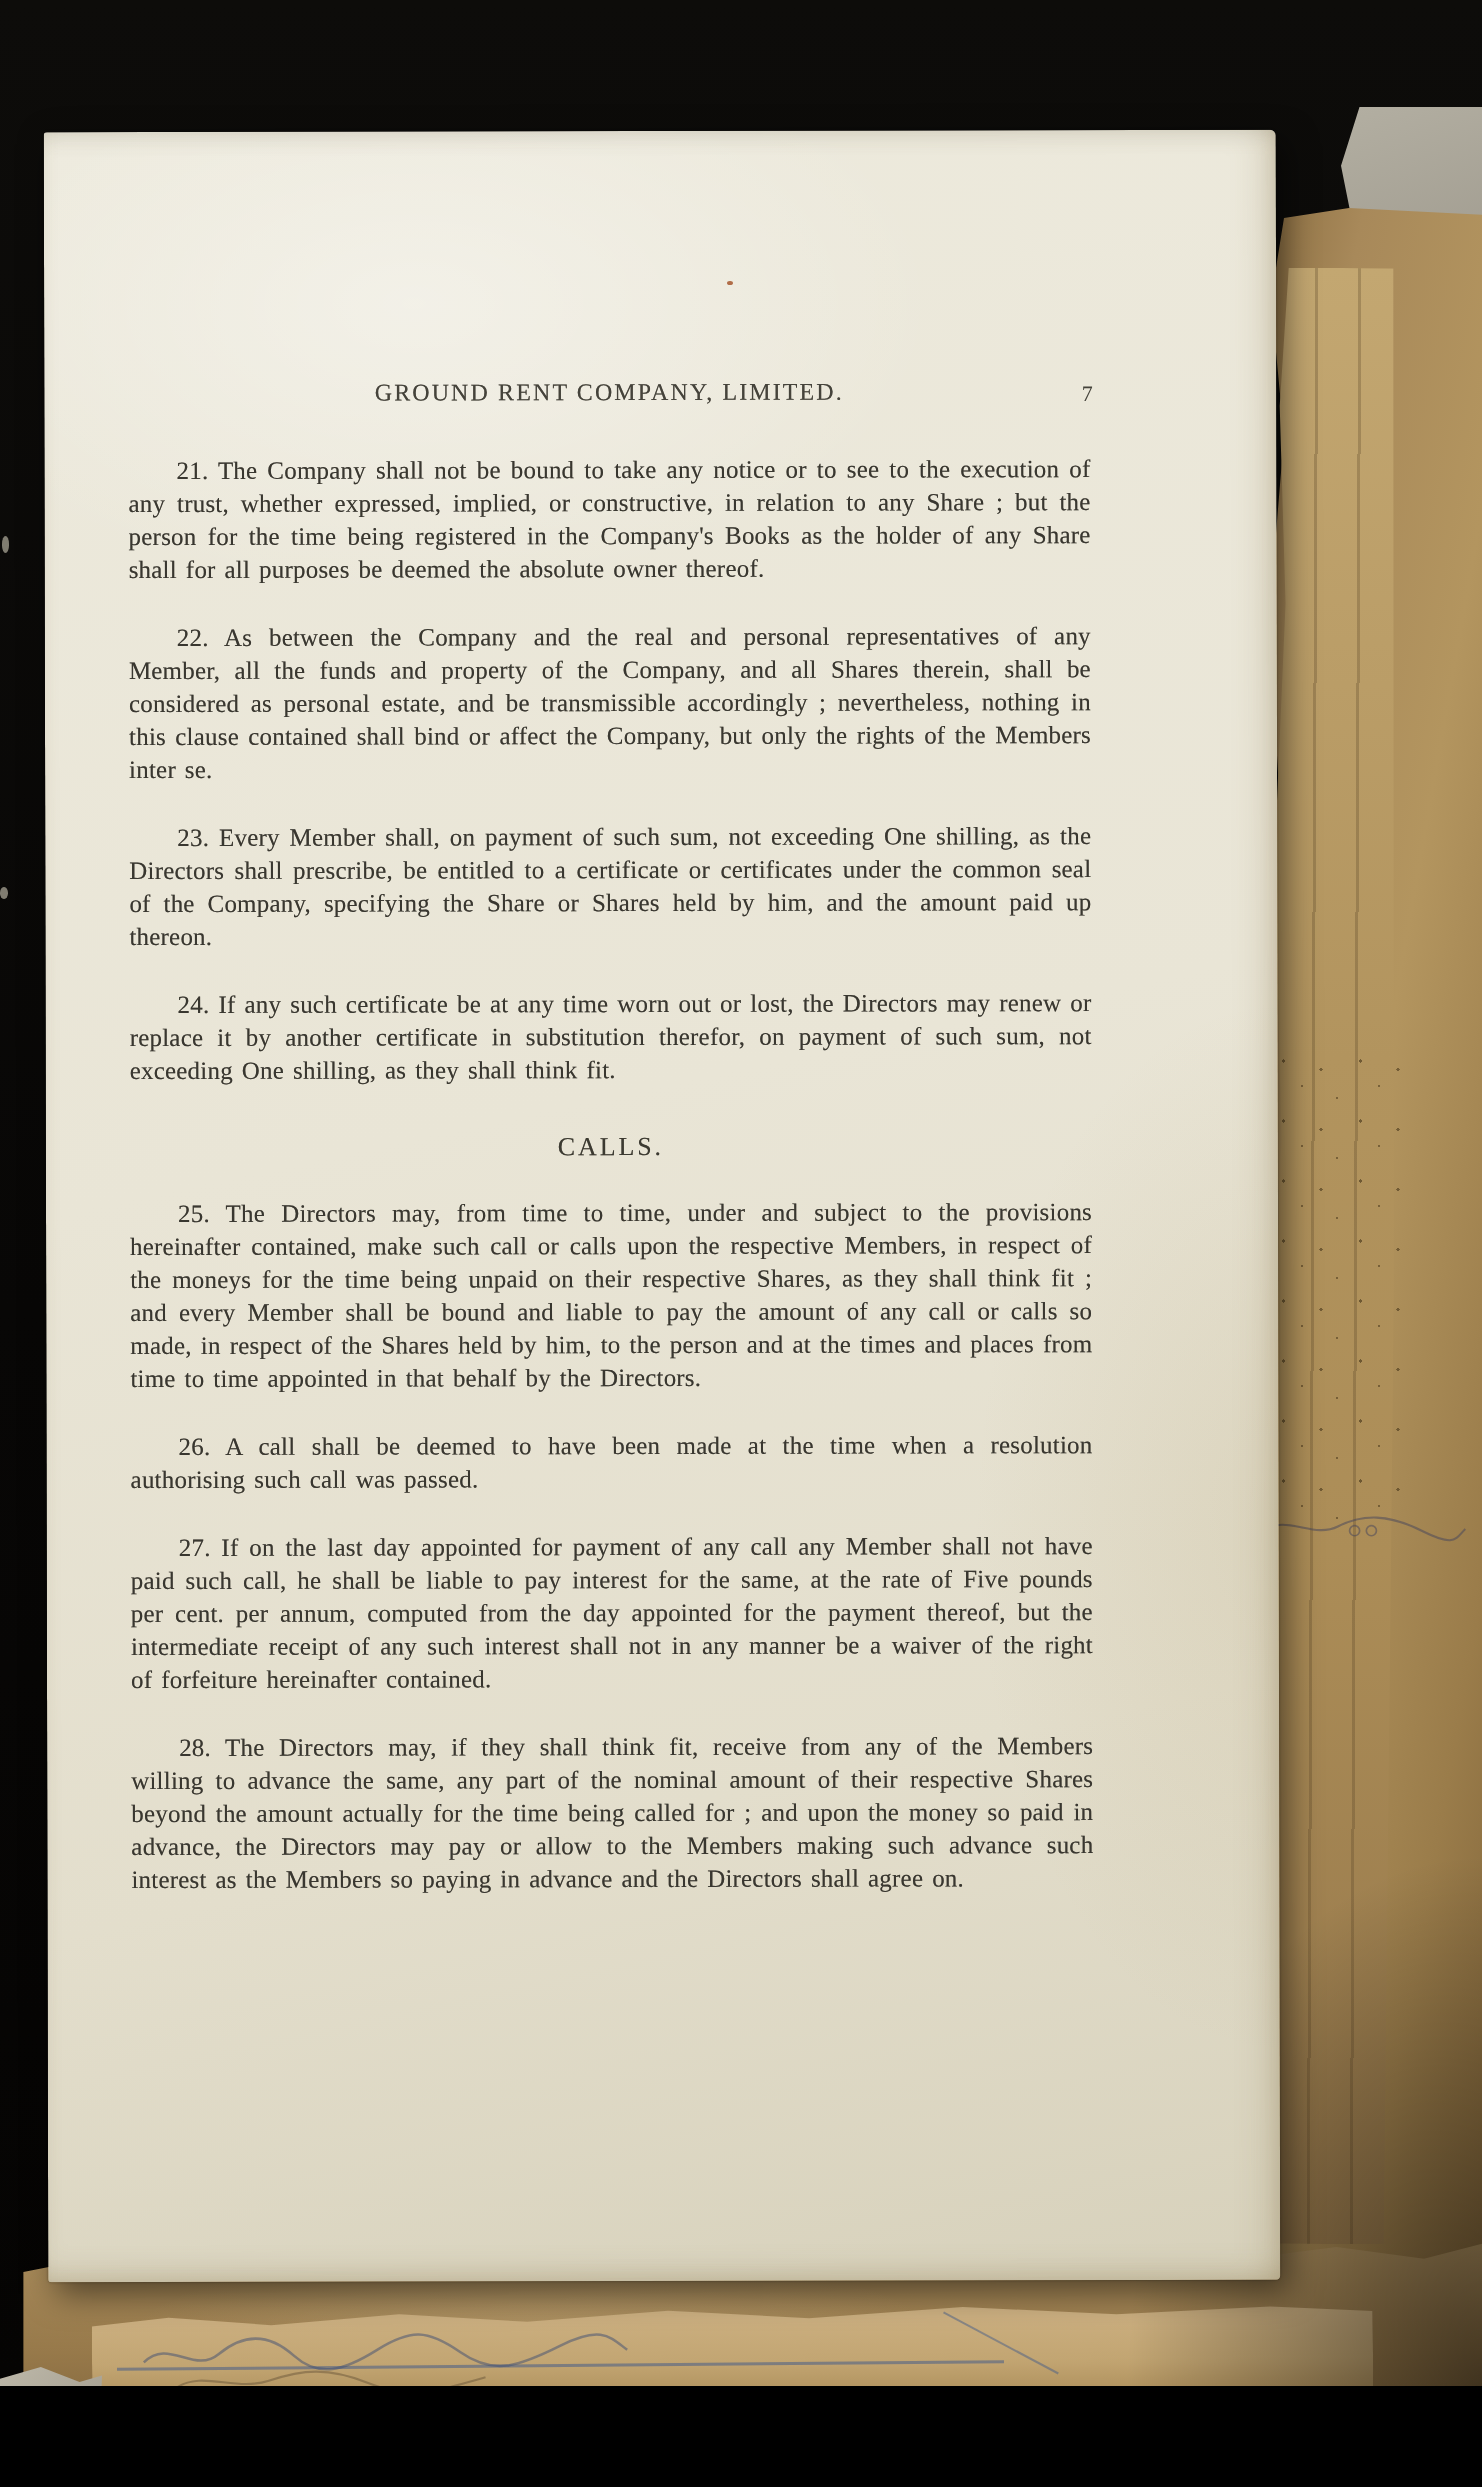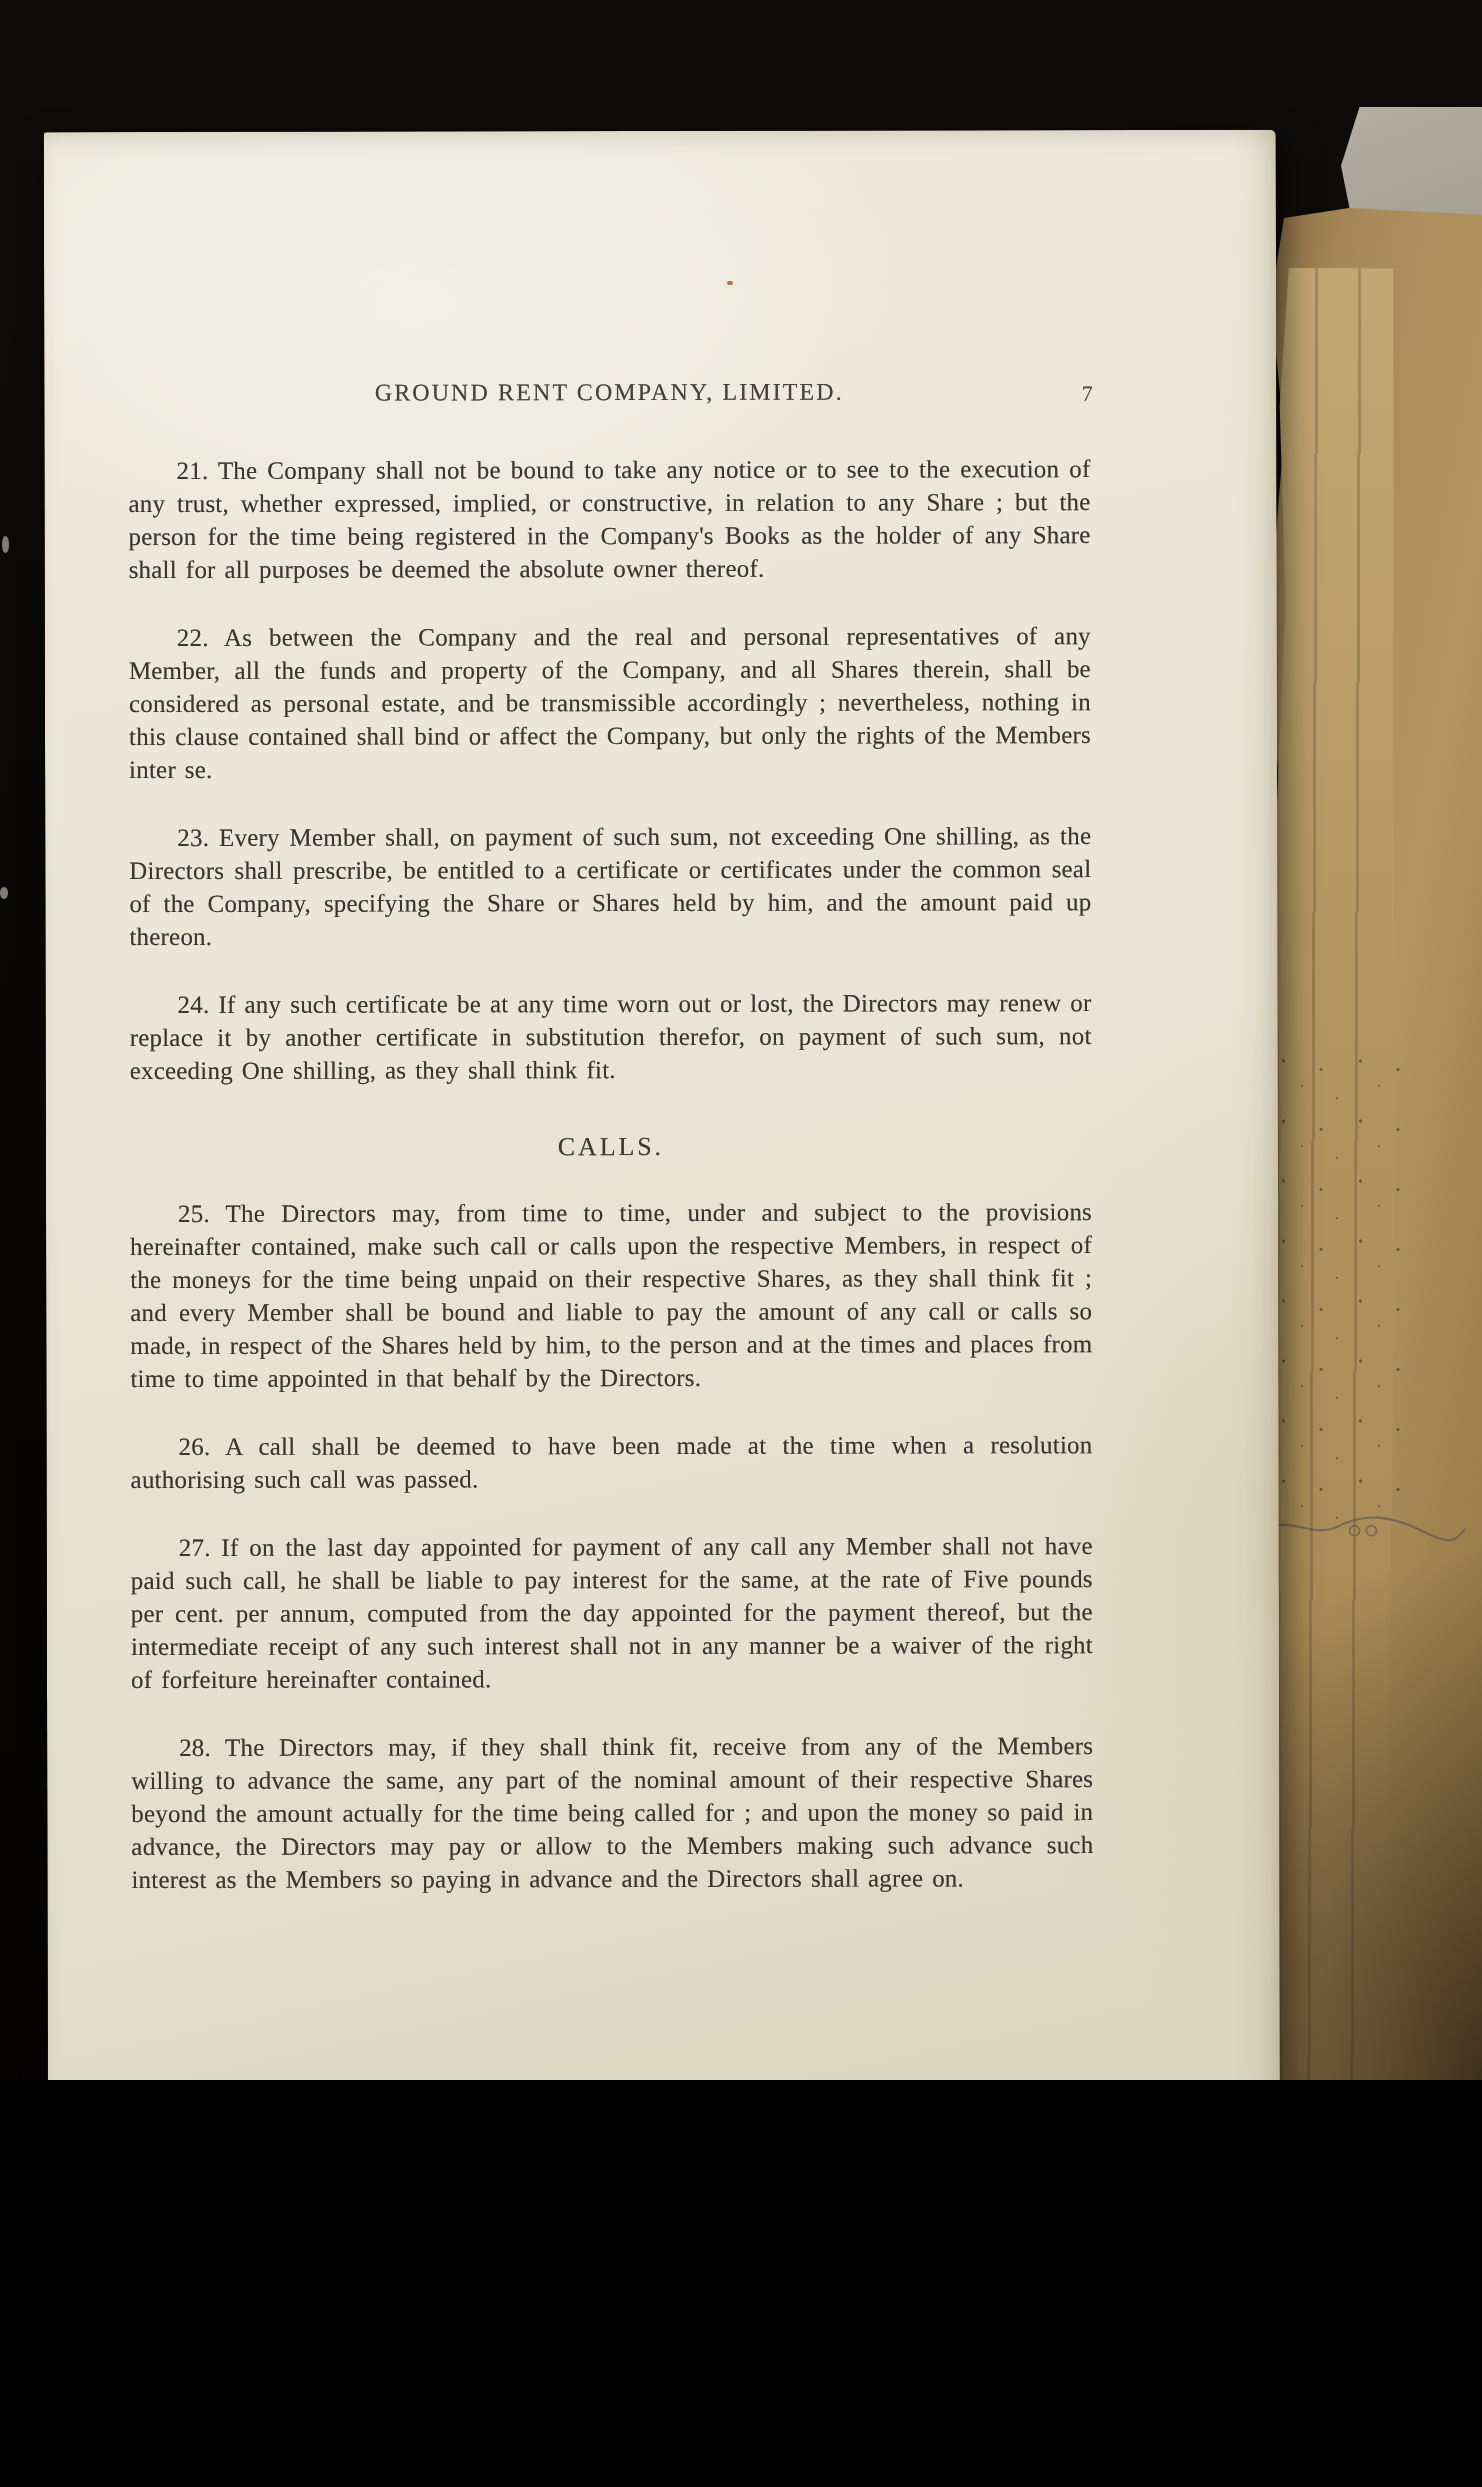--- a/index.html
+++ b/index.html
@@ -1,18 +1,18 @@
 <!DOCTYPE html>
 <html style="font-size:13.4px"><head>
 <meta charset="utf-8">
 <style>
   * { margin:0; padding:0; box-sizing:border-box; }
   html,body { background:#000; }
   .scene {
-    position:relative; width:1483px; height:2080px; overflow:hidden;
+    position:relative; width:1483px; height:2386px; overflow:hidden;
     background:linear-gradient(180deg,#0d0c0a 0%,#080706 55%,#050403 100%);
     font-family:"Liberation Serif","DejaVu Serif",serif;
   }
 
   
   .paper-gray-tr {
     position:absolute; left:1331px; top:107px; width:152px; height:419px; z-index:1;
     background:linear-gradient(160deg,#b3afa2 0%,#9b968a 60%,#877f72 100%);
     clip-path:polygon(28.5px 0, 10px 14%, 23.4px 30%, 6.7px 47%, 20px 63%, 5px 79%, 16.7px 92%, 33px 100%, 100% 100%, 100% 0);
   }

